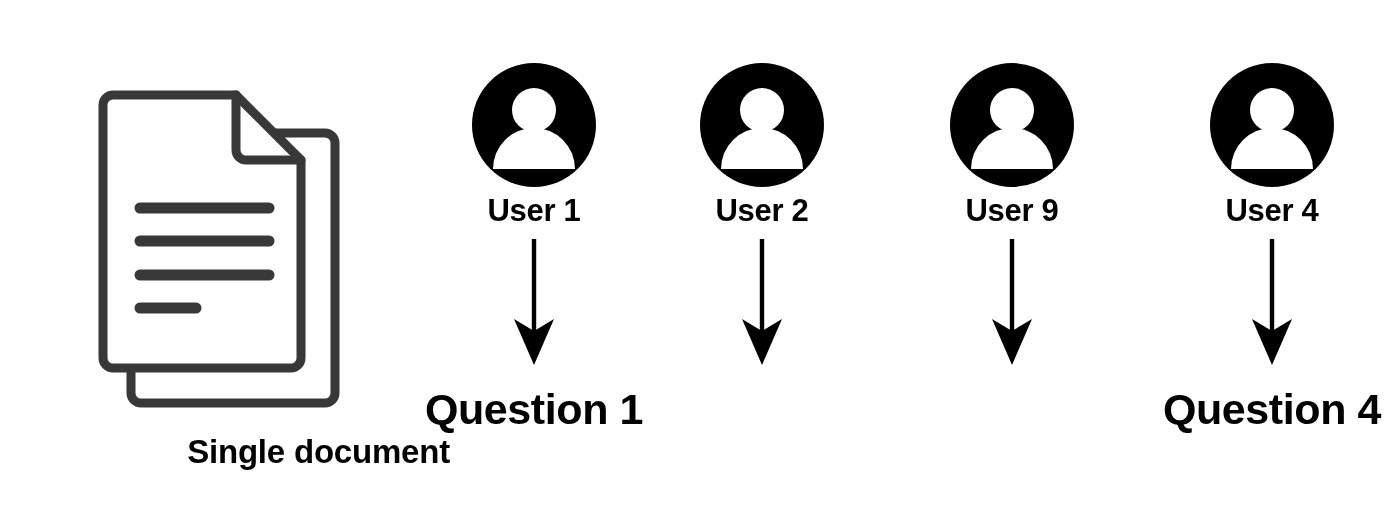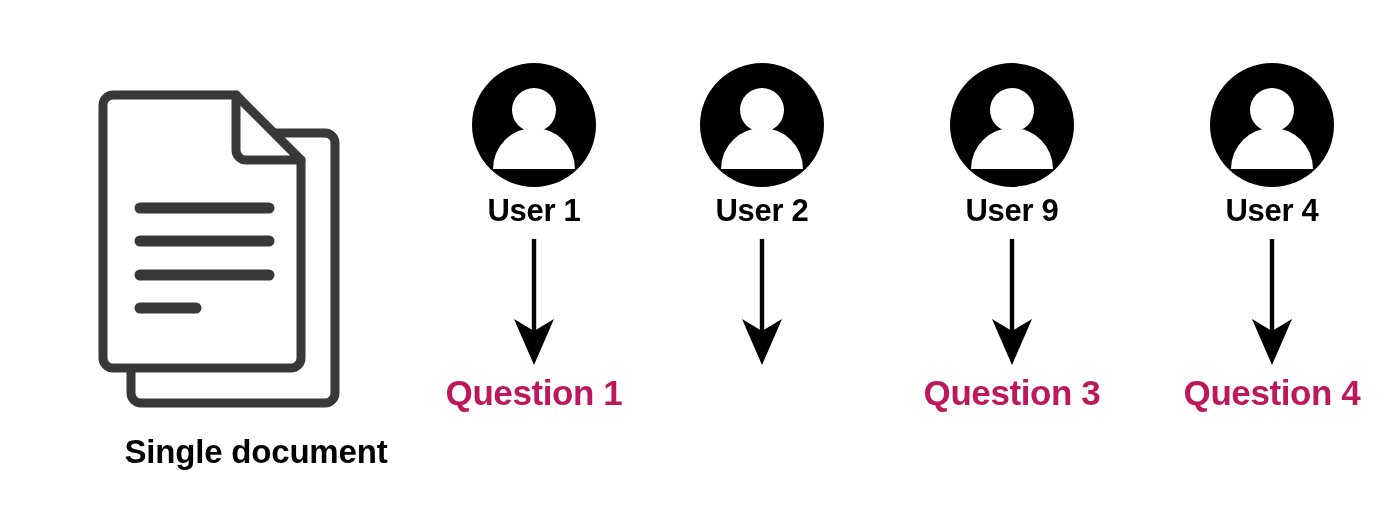--- a/index.html
+++ b/index.html
@@ -11,21 +11,21 @@
     -webkit-font-smoothing:antialiased;
   }
   #canvas{position:absolute;left:0;top:0;width:1400px;height:515px;}
 
   
   #doc-group{position:absolute;left:90px;top:80px;width:270px;height:335px;}
   #doc-group svg{display:block;width:270px;height:335px;overflow:visible;}
 
   #doc-caption{
     position:absolute;left:0px;top:434px;width:450px;
-    text-align:center;
+    text-align:right;
     padding-left:62px;
     box-sizing:border-box;
     font-size:33px;font-weight:700;color:#000000;
     letter-spacing:-0.2px;
     line-height:1.1;
     white-space:nowrap;
   }
 
   
   .user-col{
@@ -52,22 +52,22 @@
     white-space:nowrap;
   }
 
   .arrow{
     width:60px;height:130px;
     margin:10px auto 0 auto;
   }
   .arrow svg{display:block;width:60px;height:130px;}
 
   .question-label{
-    margin-top:4px;
-    font-size:35px;font-weight:700;color:#be185d;
+    margin-top:16px;
+    font-size:43px;font-weight:700;color:#000000;
     letter-spacing:-0.4px;
     line-height:1.15;
     white-space:nowrap;
   }
 </style>
 </head>
 <body>
 
 <div id="canvas">
 
@@ -147,21 +147,20 @@
         <circle cx="62" cy="62" r="62" fill="#000000" mask="url(#m2)"></circle>
       </svg>
     </div>
     <div class="user-label">User 9</div>
     <div class="arrow">
       <svg viewBox="0 0 60 130" xmlns="http://www.w3.org/2000/svg">
         <rect x="27.8" y="0" width="4.4" height="104" fill="#000000"></rect>
         <path d="M30 126 L10 80 L30 92 L50 80 Z" fill="#000000"></path>
       </svg>
     </div>
-    <div class="question-label">Question 3</div>
   </div>
 
   <div class="user-col c3">
     <div class="avatar">
       <svg viewBox="0 0 124 124" xmlns="http://www.w3.org/2000/svg">
         <defs>
           <mask id="m3">
             <rect x="0" y="0" width="124" height="124" fill="#ffffff"></rect>
             <circle cx="62" cy="47" r="22" fill="#000000"></circle>
             <path d="M21 106 a41 41 0 0 1 82 0 Z" fill="#000000"></path>

